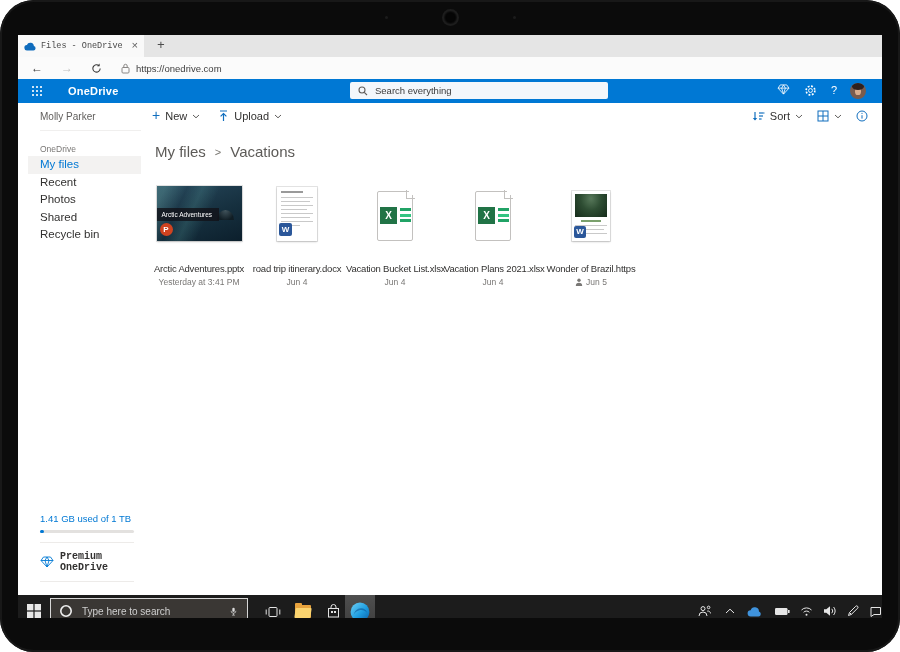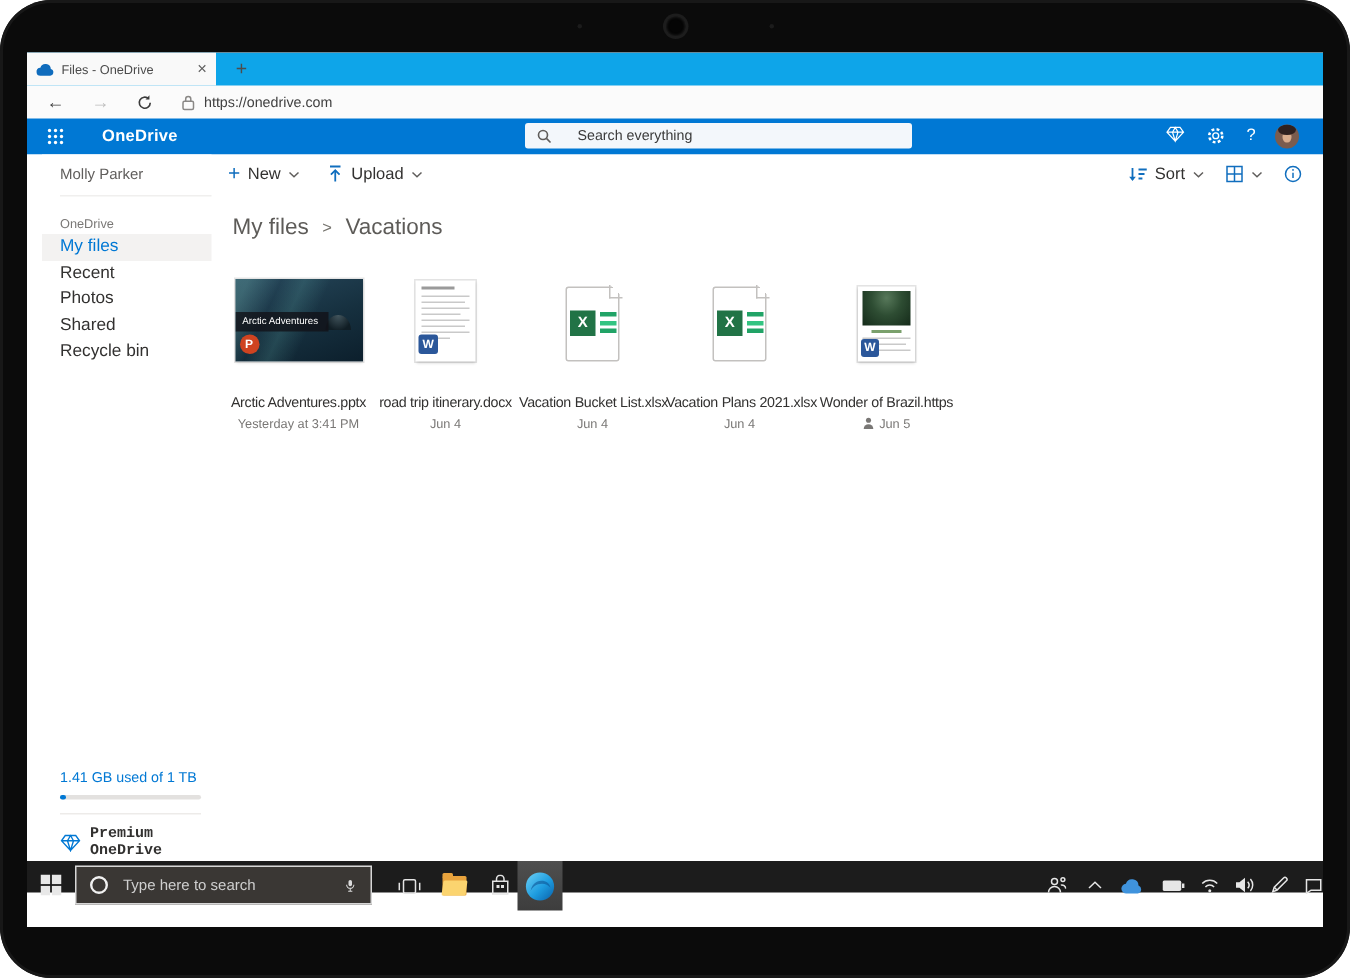--- a/index.html
+++ b/index.html
@@ -9,21 +9,21 @@
   .device { position:relative; width:900px; height:652px; background:#0b0b0b;
             border-radius:34px; overflow:hidden; box-shadow:inset 0 0 0 2px #181818; }
   .camera { position:absolute; left:444px; top:11px; width:13px; height:13px; border-radius:50%;
             background:#050505; box-shadow:0 0 0 2px #1d1d1d, inset 0 0 2px #2a2a2a; }
   .bezel-dot { position:absolute; top:16px; width:3px; height:3px; border-radius:50%; background:#1c1c1c; }
   .bezel-dot.d1 { left:385px; } .bezel-dot.d2 { left:513px; }
 
   .screen { position:absolute; left:18px; top:35px; width:864px; height:583px; background:#fff; overflow:hidden; }
 
   
-  .tabbar { position:absolute; left:0; top:0; width:100%; height:34px; background:#0ea5e9; }
+  .tabbar { position:absolute; left:0; top:0; width:100%; height:34px; background:#e5e5e5;font-family:Liberation Mono, monospace; }
   .tab { position:absolute; left:0; top:0; width:126px; height:22px; background:#f9f9f9;
          display:flex; align-items:center; padding:0 6px; }
   .tab .favicon { display:flex; margin-right:5px; }
   .tab-title { flex:1; font-size:8.5px; color:#4a4a4a; white-space:nowrap; overflow:hidden; }
   .tab-close { font-size:11px; color:#5f5f5f; margin-left:4px; cursor:default; }
   .newtab { position:absolute; left:133px; top:0; width:20px; height:22px; text-align:center;
             line-height:21px; font-size:13px; color:#4d4d4d; }
 
   
   .addressbar { position:absolute; left:0; top:22px; width:100%; height:22px; background:#fbfbfb;
@@ -35,21 +35,21 @@
   .lock { display:flex; margin:0 6px 0 10px; }
   .url { font-size:9.5px; color:#404040; }
 
   
   .odheader { position:absolute; left:0; top:44px; width:100%; height:24px; background:#0078d4; }
   .waffle { position:absolute; left:13px; top:6px; display:flex; }
   .od-name { position:absolute; left:50px; top:6px; font-size:11px; font-weight:bold; color:#fff; letter-spacing:.2px; }
   .od-search { position:absolute; left:332px; top:3px; width:258px; height:17px; background:#f3f7fb;
                border:none; border-radius:2px; display:flex; align-items:center; padding-left:8px; }
   .od-search input { border:none; outline:none; background:transparent; font-size:9.5px; color:#333;
-                     margin-left:17px; width:200px; font-family:inherit; }
+                     margin-left:7px; width:200px; font-family:inherit; }
   .od-search input::placeholder { color:#3b3b3b; opacity:1; }
   .hdr-ic { position:absolute; top:5px; display:flex; }
   .hdr-help { position:absolute; top:5px; font-size:11px; color:#fff; }
   .avatar { position:absolute; left:832px; top:4px; width:16px; height:16px; border-radius:50%;
             background:#7a5c4e; overflow:hidden; }
   .avatar::after { content:""; position:absolute; left:2px; top:0px; width:12px; height:7px;
                    border-radius:50%; background:#2f211f; }
   .avatar::before { content:""; position:absolute; left:5px; top:4px; width:6px; height:8px;
                     border-radius:50% 50% 45% 45%; background:#d9ad8d; }
 
@@ -127,21 +127,21 @@
   .xlsx .fold { position:absolute; right:2.5px; top:-1px; width:9px; height:9px;
                 background:linear-gradient(225deg,#ffffff 0 49%,transparent 50%);
                 border-left:1.5px solid #c3c1bf; border-bottom:1.5px solid #c3c1bf; }
   .xl-badge { position:absolute; left:7px; top:16px; width:17px; height:17px; background:#217346;
               color:#fff; font-size:10px; font-weight:bold; text-align:center; line-height:17px; }
   .xl-rows { position:absolute; left:27px; top:17px; width:11px; }
   .xl-rows i { display:block; height:3px; margin-bottom:2.5px; background:#21a366; }
   .xl-rows i:nth-child(2){ background:#33c481; }
 
   
-  .taskbar { position:absolute; left:0; top:539px; width:100%; height:21px; background:#1c1c1c;
+  .taskbar { position:absolute; left:0; top:560px; width:100%; height:33px; background:#1c1c1c;
              display:block; }
   .tb-start { position:absolute; left:9px; top:9px; display:flex; }
   .tb-search { position:absolute; left:32px; top:3px; width:198px; height:26px; background:#3a3734;
                border:1px solid #d6d6d6; display:flex; align-items:center; }
   .cortana { margin-left:8px; display:flex; }
   .tb-search-text { margin-left:9px; font-size:10px; color:#cfcfcf; flex:1; }
   .tb-mic { margin-right:9px; display:flex; }
   .tb-app { position:absolute; top:0; width:30px; height:33px; display:flex; align-items:center; justify-content:center; }
   .tb-app.edge { background:linear-gradient(#4f4f4f,#3d3d3d); }
   .tray-ic { position:absolute; top:10px; display:flex; }

